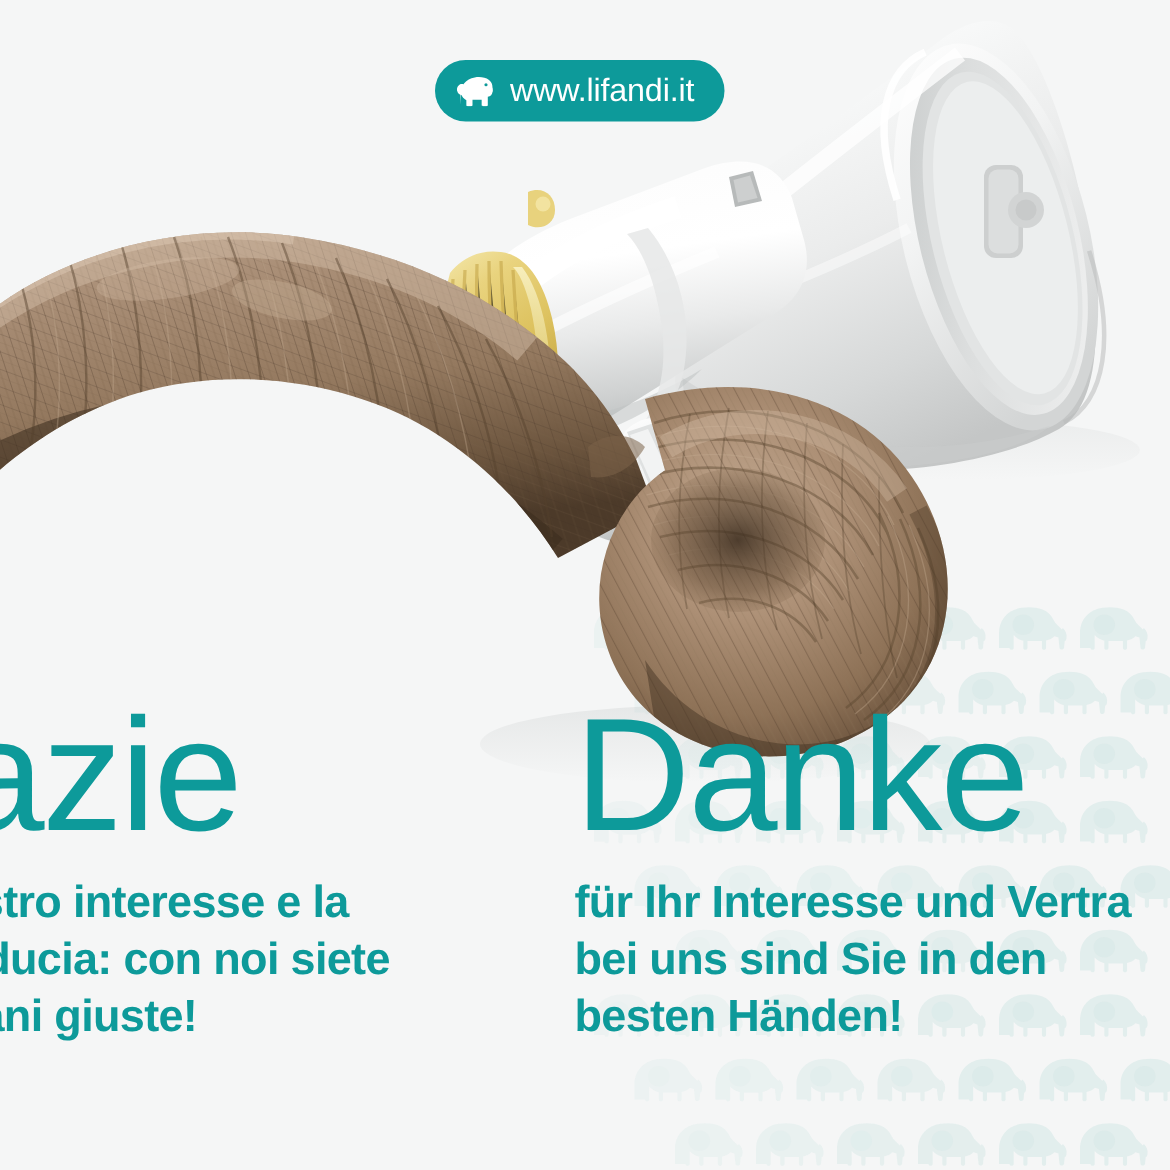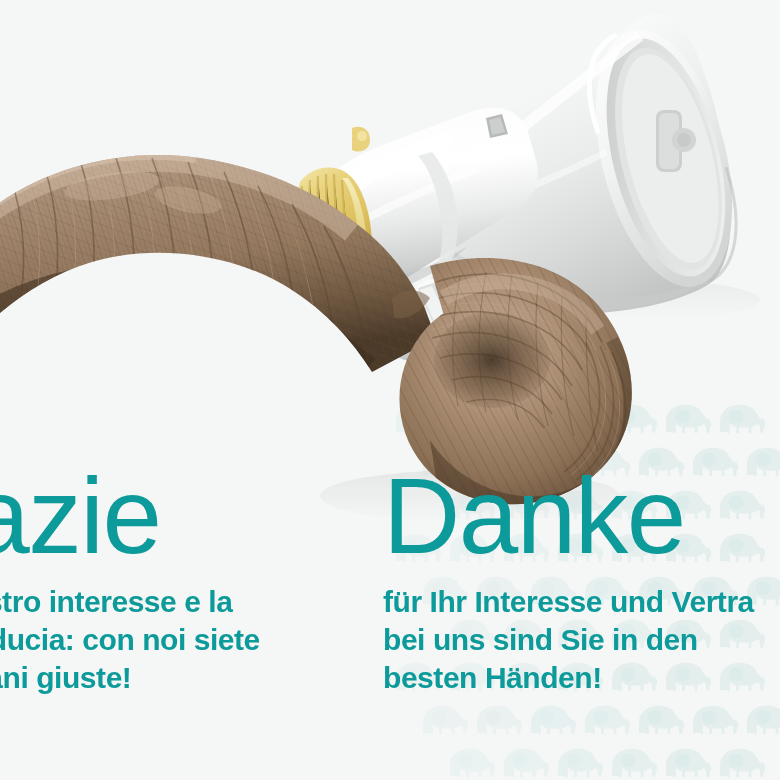--- a/index.html
+++ b/index.html
@@ -549,20 +549,39 @@
 
           <path d="M612 340 C 642 396, 634 458, 590 486" fill="none" stroke="#4a3624" stroke-width="13" opacity="0.38"></path>
         </g>
       </g>
 
       <path d="M392 298 C 404 288, 420 288, 430 298
                C 422 312, 408 320, 394 318 Z" fill="#7b6249" opacity="0.55"></path>
     </svg>
   </div>
 
+  <div class="badge">
+    <span class="badge-elephant">
+      <svg viewBox="0 0 50 42" xmlns="http://www.w3.org/2000/svg" aria-hidden="true">
+        <path d="M6 40 L6 26 C6 14 13 5 25 3.2 C32 2 39 3 44 6.6
+                 C47 8.8 48.6 12 48.6 16 L48.6 22 C48.6 26 46 28.6 42.4 29
+                 L42.4 40 C42.4 41 41.6 41.6 40.6 41.6 L36 41.6
+                 C35 41.6 34.2 41 34.2 40 L34.2 33 L22 33 L22 40
+                 C22 41 21.2 41.6 20.2 41.6 L15.6 41.6
+                 C14.6 41.6 13.8 41 13.8 40 L13.8 33.6
+                 C10.6 32 8 29 6.8 25.4 Z" fill="#ffffff"></path>
+        <path d="M6.4 12 C2.6 13.6 0.6 17.4 1.6 21.4 C2.4 24.6 5 26.8 8.2 27
+                 L10 27 L10 12 Z" fill="#ffffff"></path>
+        <path d="M45 14 C47.6 15 49.2 17.6 49 20.6 C48.8 23.6 46.8 26 44 26.6
+                 L44 14 Z" fill="#ffffff"></path>
+        <circle cx="40" cy="13" r="2.1" fill="#0d9a9a"></circle>
+      </svg>
+    </span>
+    <span class="badge-url">www.lifandi.it</span>
+  </div>
 
   <div class="text-layer">
 
     <div class="col col-it">
       <div class="headline">razie</div>
       <div class="body">
         <span class="line">l vostro interesse e la</span>
         <span class="line">ra fiducia: con noi siete</span>
         <span class="line">e mani giuste!</span>
       </div>

